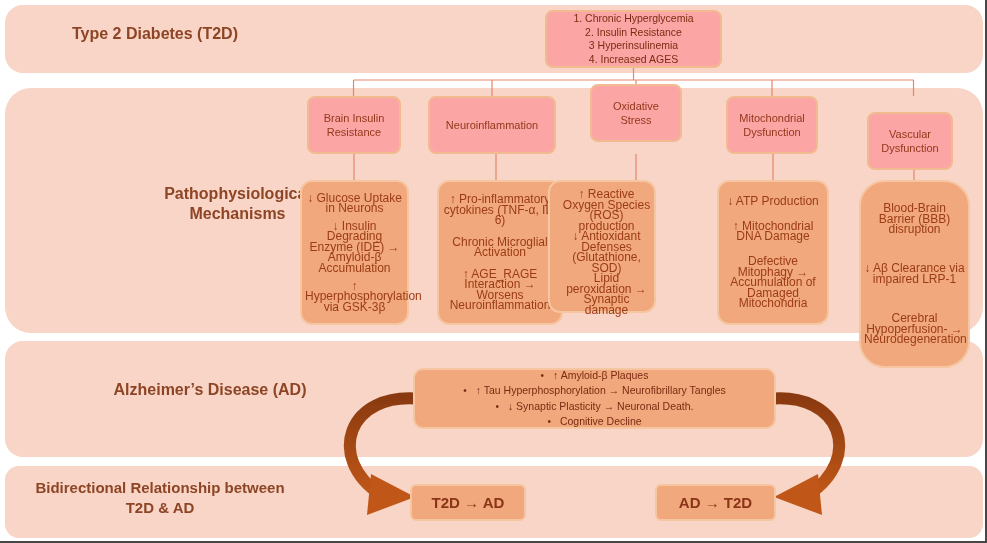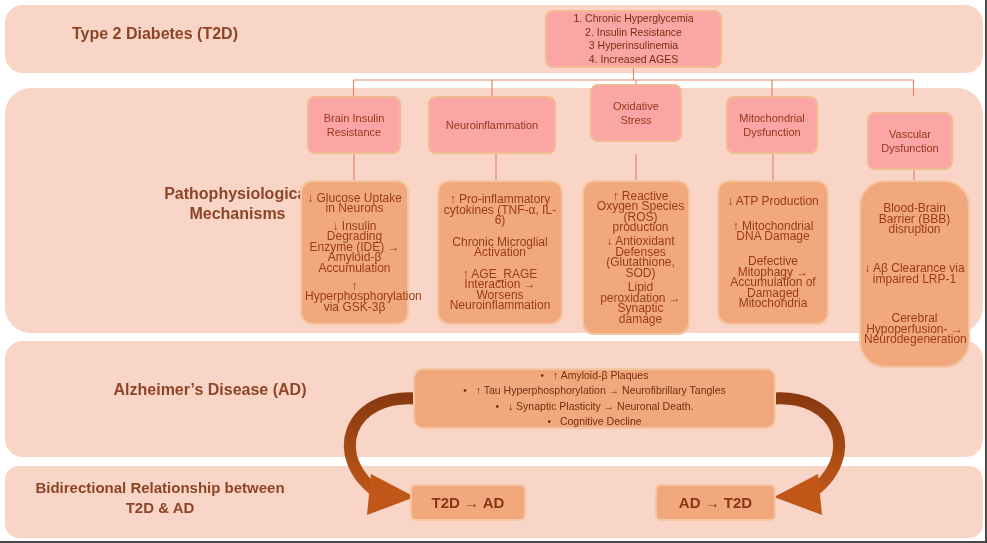--- a/index.html
+++ b/index.html
@@ -98,21 +98,21 @@
   <div class="obox soft detail" style="left:300px;top:180px;width:109px;height:145px;">
     <div>↓ Glucose Uptake in Neurons</div>
     <div>↓ Insulin Degrading Enzyme (IDE) → Amyloid-β Accumulation</div>
     <div>↑ Hyperphosphorylation via GSK-3β</div>
   </div>
   <div class="obox soft detail" style="left:437px;top:180px;width:126px;height:145px;">
     <div>↑ Pro-inflammatory cytokines (TNF-α, IL-6)</div>
     <div>Chronic Microglial Activation</div>
     <div>↑ AGE_RAGE Interaction → Worsens Neuroinflammation</div>
   </div>
-  <div class="obox soft detail" style="left:582px;top:180px;width:108px;height:155px;padding-left:12px;">
+  <div class="obox soft detail" style="left:548px;top:180px;width:108px;height:133px;padding-left:12px;">
     <div>↑ Reactive Oxygen Species (ROS) production</div>
     <div>↓ Antioxidant Defenses (Glutathione, SOD)</div>
     <div>Lipid peroxidation → Synaptic damage</div>
   </div>
   <div class="obox soft detail" style="left:717px;top:180px;width:112px;height:145px;">
     <div>↓ ATP  Production</div>
     <div>↑ Mitochondrial DNA Damage</div>
     <div>Defective Mitophagy → Accumulation of Damaged Mitochondria</div>
   </div>
   <div class="obox soft detail" style="left:859px;top:180px;width:111px;height:188px;border-radius:26px;">

